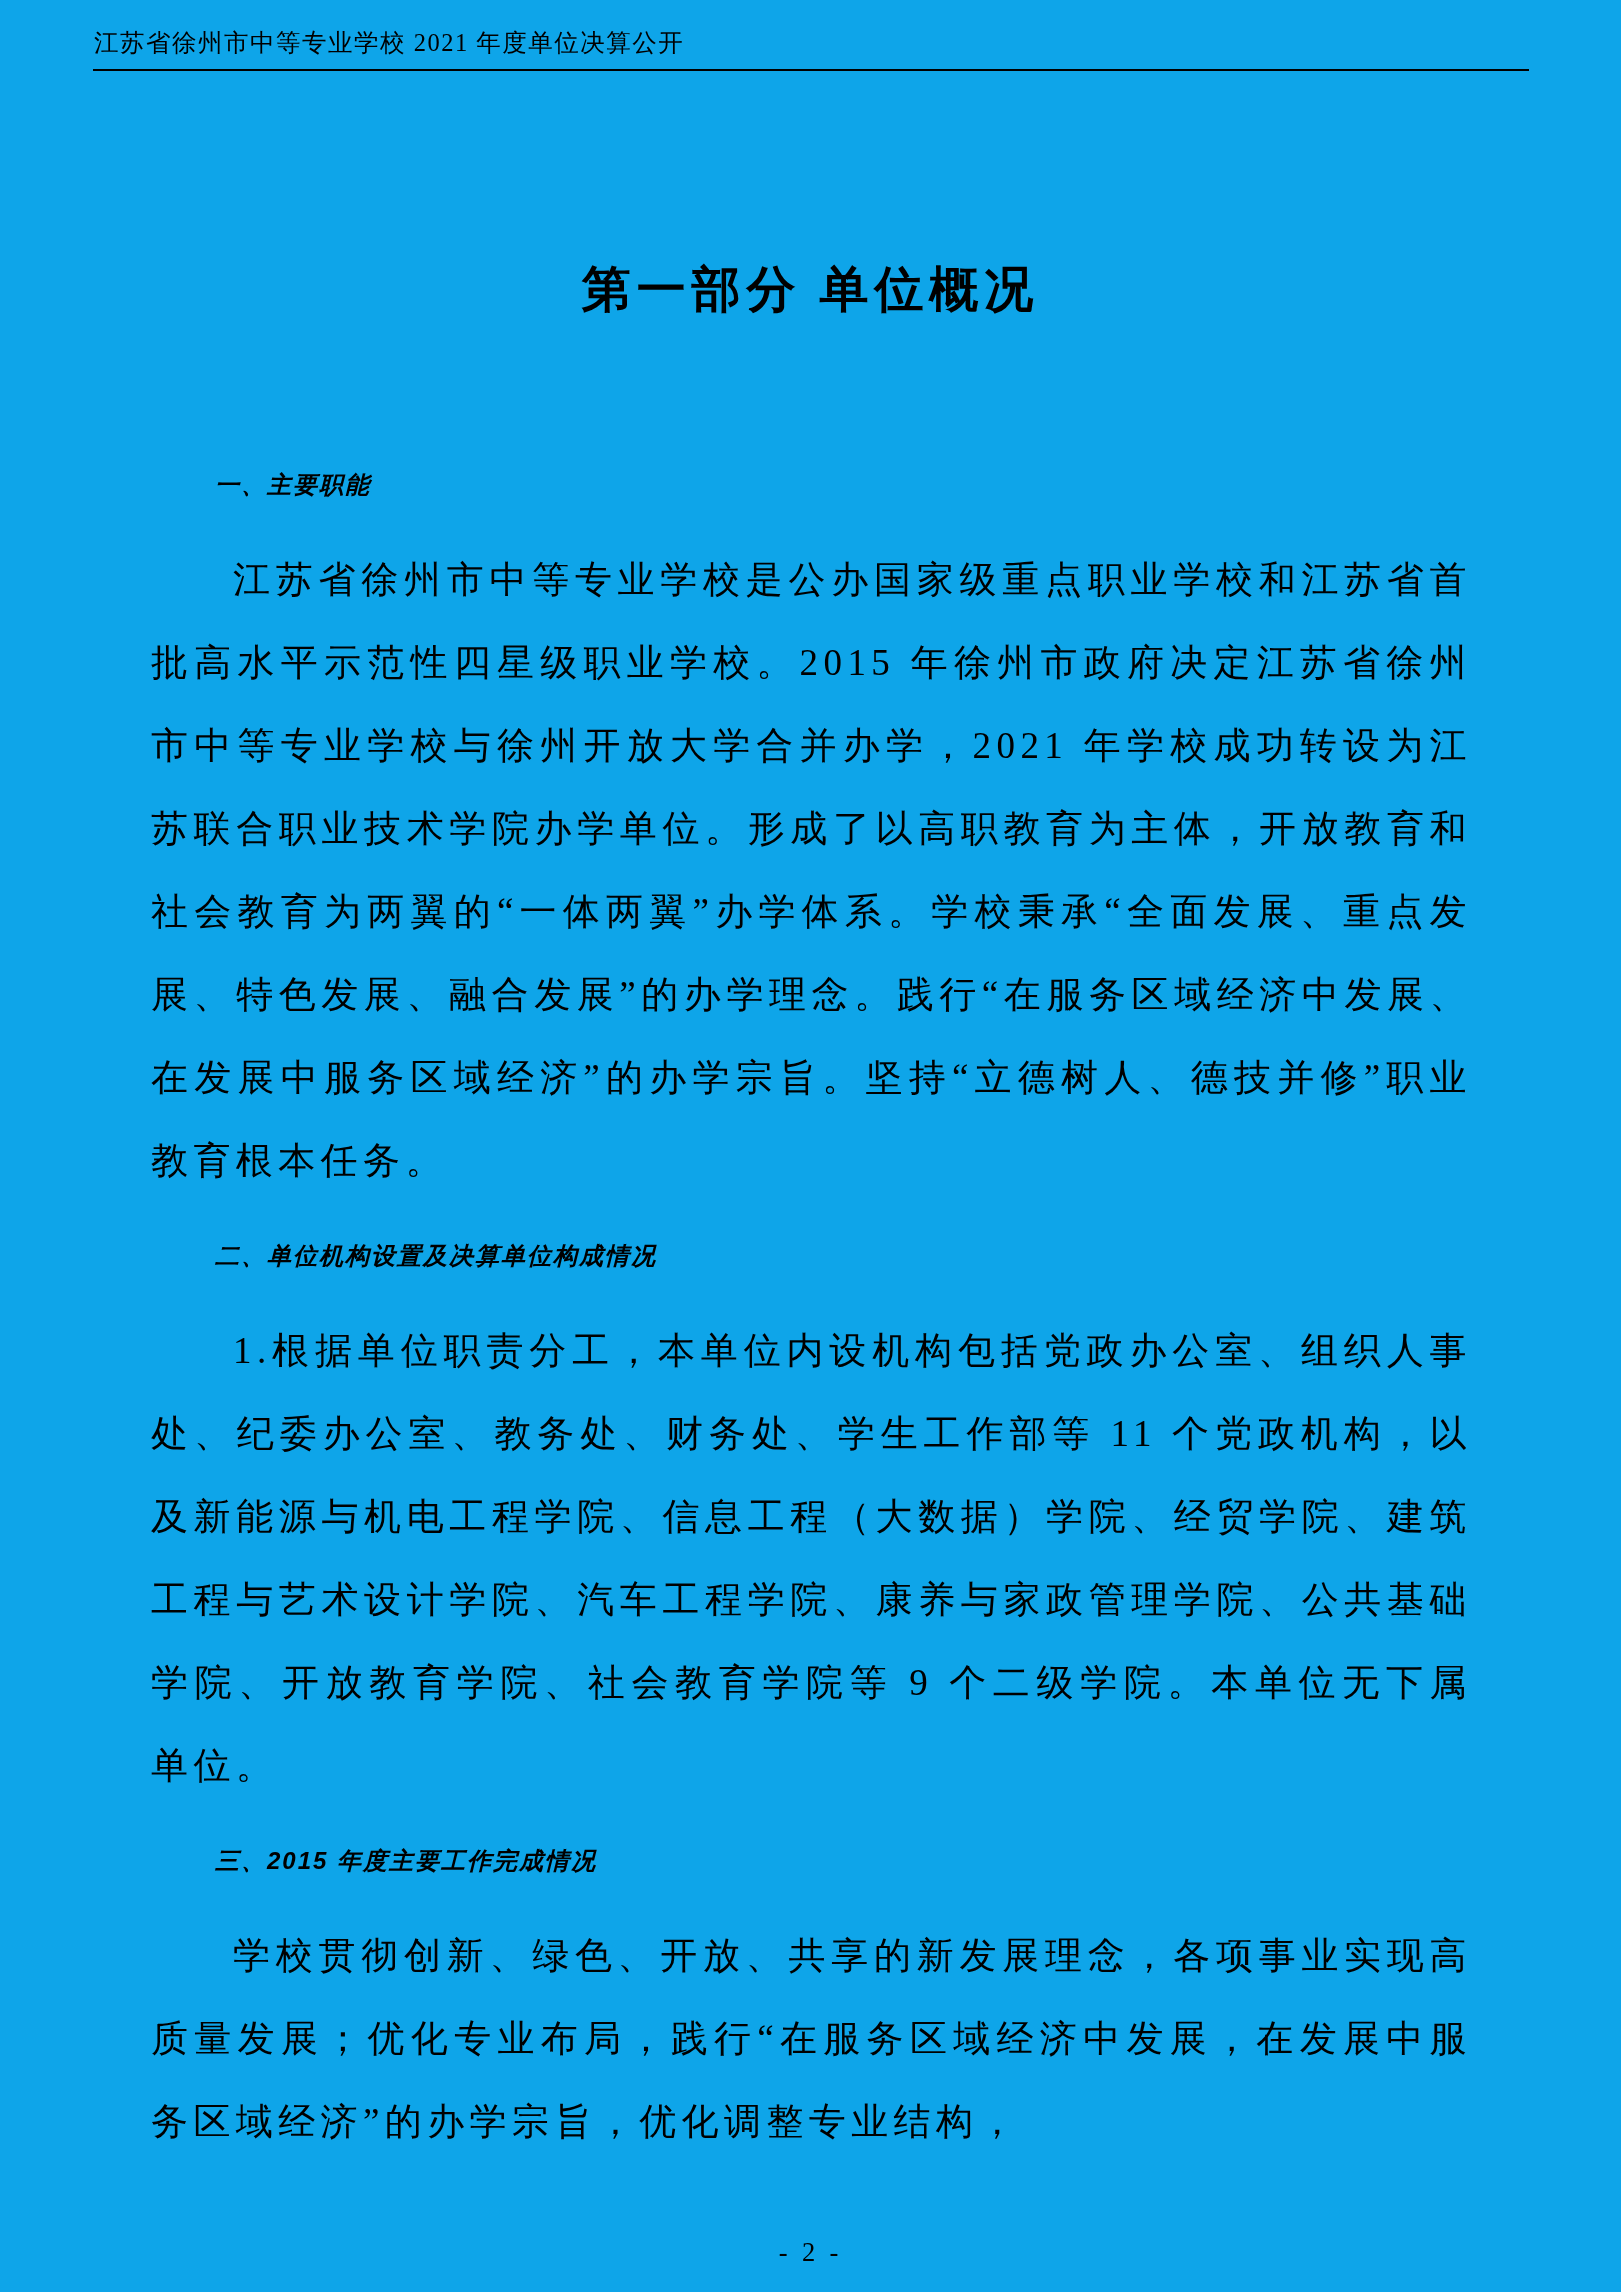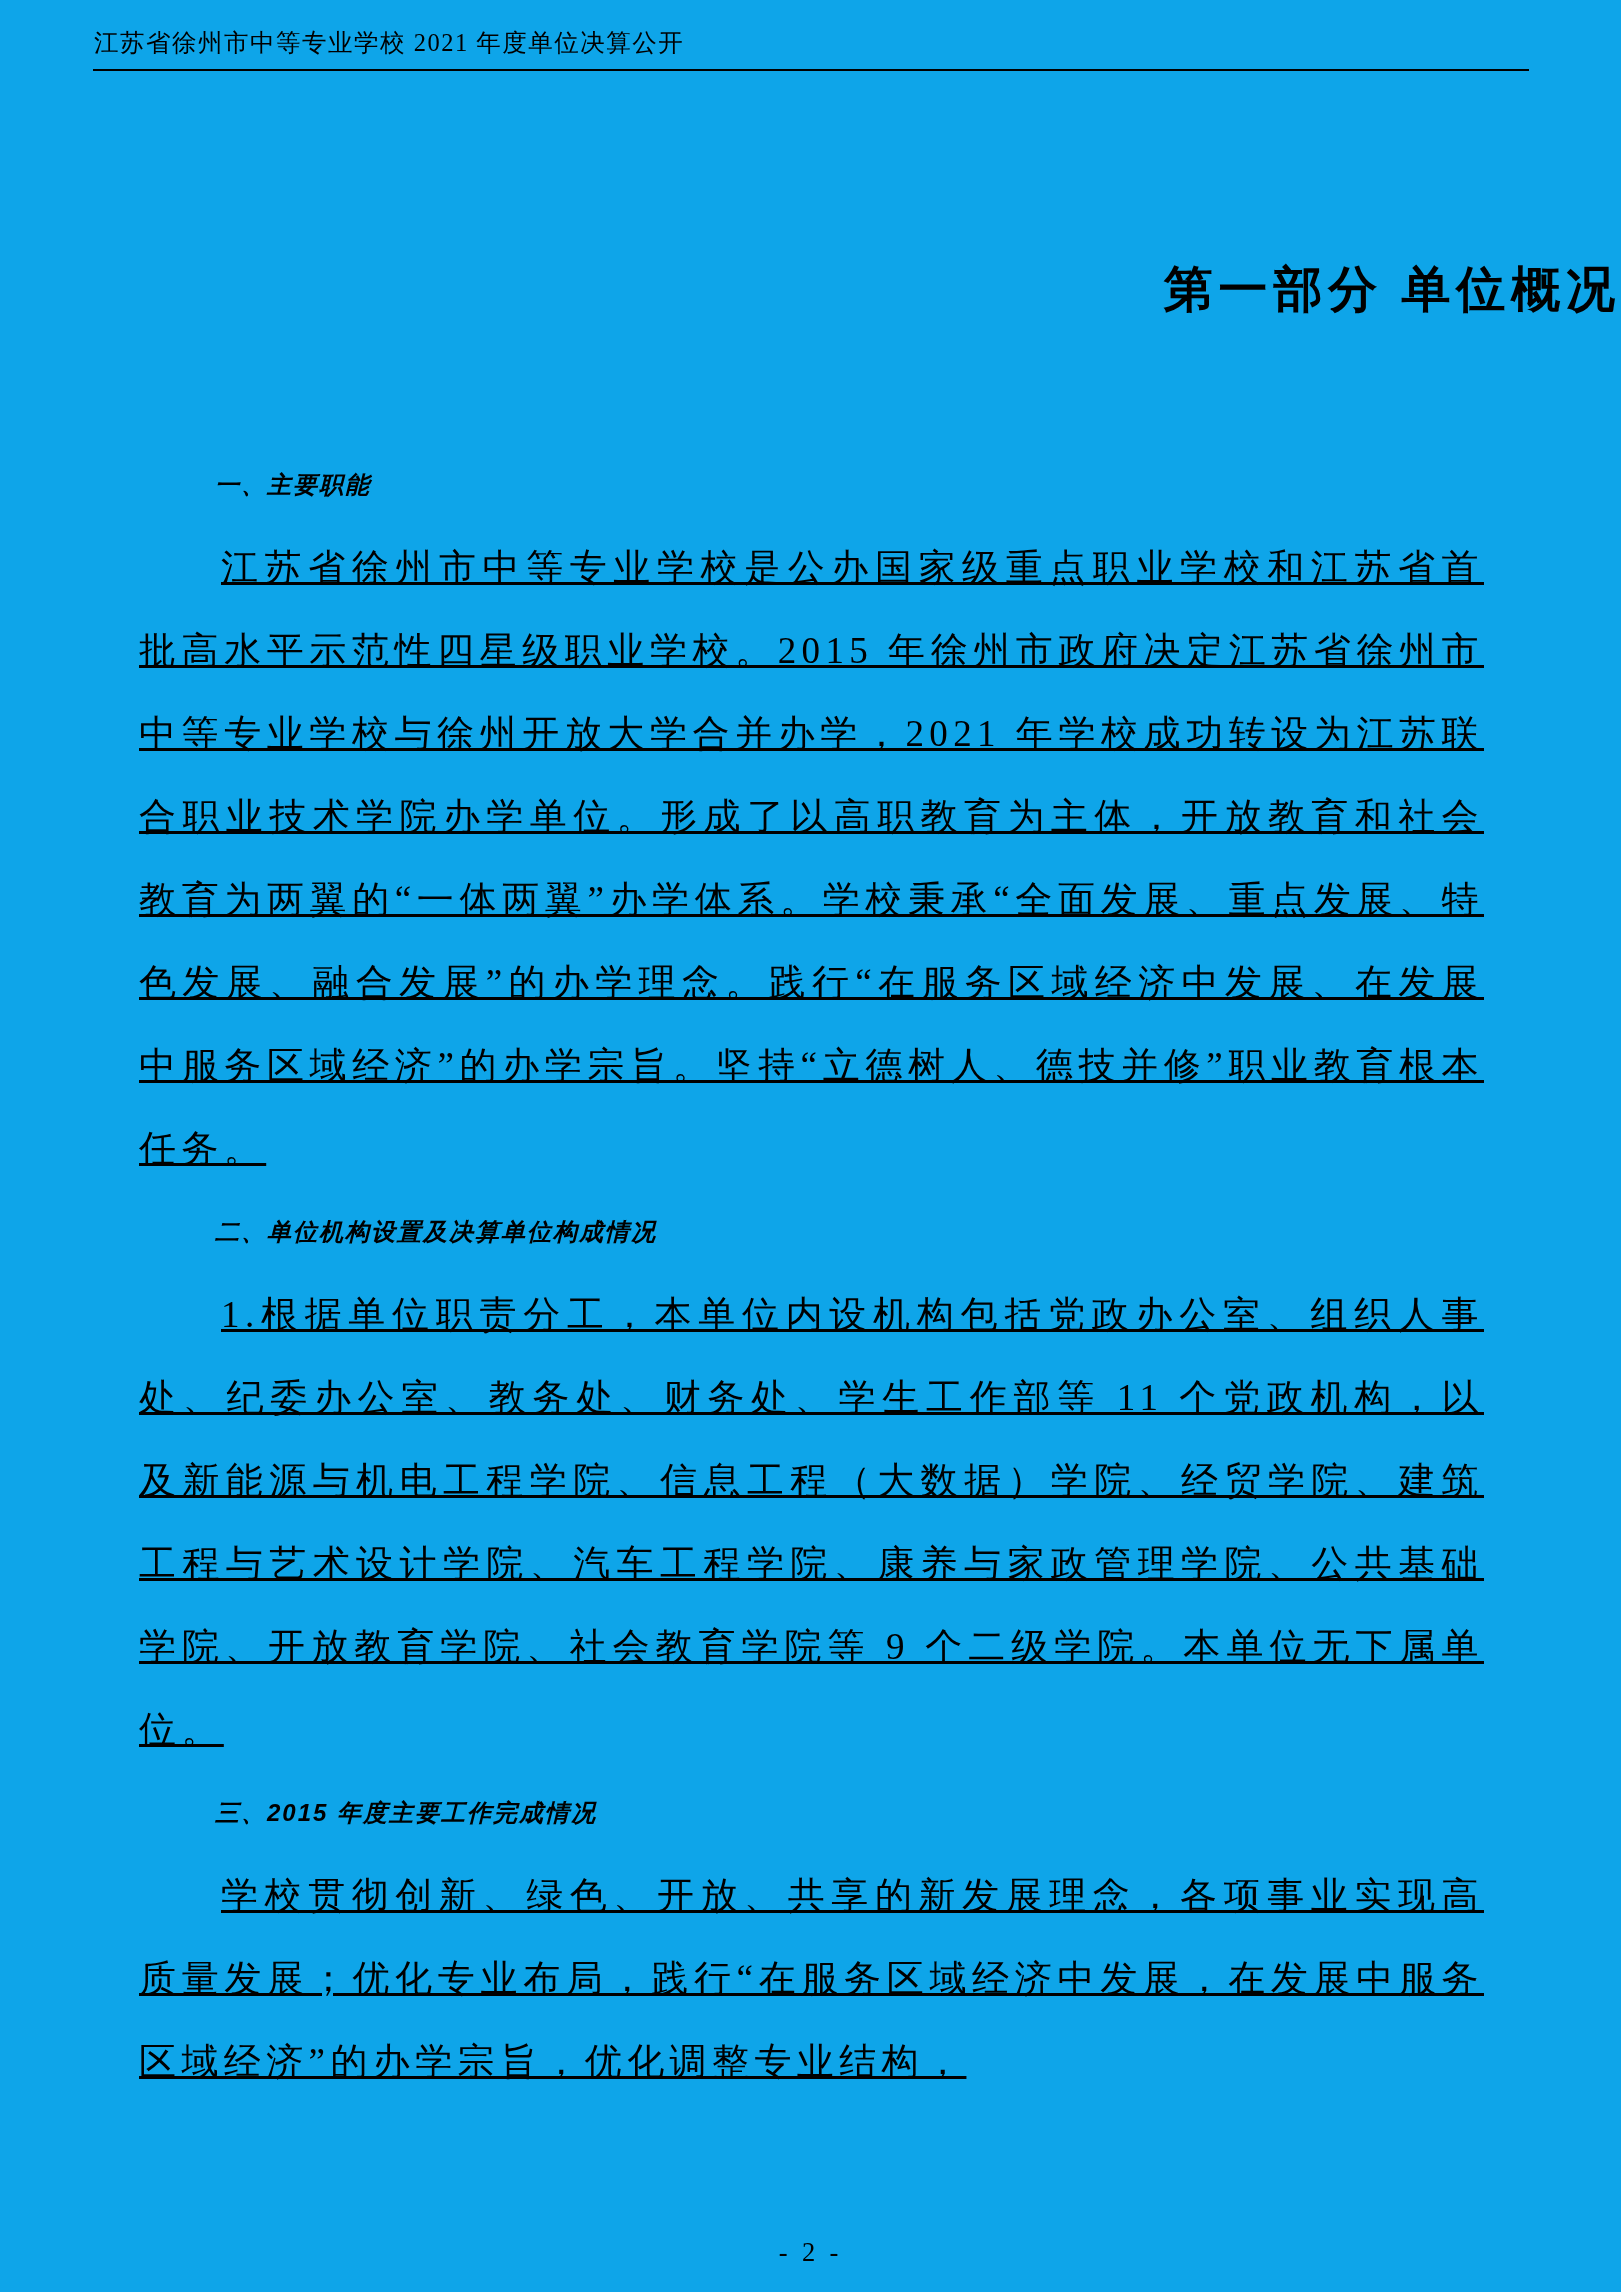--- a/index.html
+++ b/index.html
@@ -32,21 +32,21 @@
     right: 92px;
     top: 69px;
     height: 0;
     border-top: 2.9px solid #000000;
   }
   .doc-title {
     position: absolute;
     left: 0;
     top: 257px;
     width: 100%;
-    text-align: right;
+    text-align: center;
     font-weight: bold;
     font-size: 49px;
     letter-spacing: 5.9px;
     font-family: "Liberation Serif", serif;
   }
   .doc-body {
     position: absolute;
     left: 139px;
     right: 137px;
     top: 443px;
@@ -55,28 +55,27 @@
     margin: 0;
     font-family: "Liberation Sans", sans-serif;
     font-weight: bold;
     font-size: 24px;
     line-height: 83px;
     text-indent: 76px;
     letter-spacing: 2px;
     font-style: italic;
   }
   .paragraph {
-    margin: 0;
+    margin: 12px;
     font-size: 37px;
     line-height: 83px;
     text-indent: 82px;
     letter-spacing: 5.4px;
     text-align: justify;
     text-justify: inter-character;
-    text-decoration: underline;
   }
   .doc-footer {
     position: absolute;
     left: 0;
     bottom: 25.5px;
     width: 100%;
     text-align: center;
     font-size: 26.5px;
     letter-spacing: 3.9px;
   }

